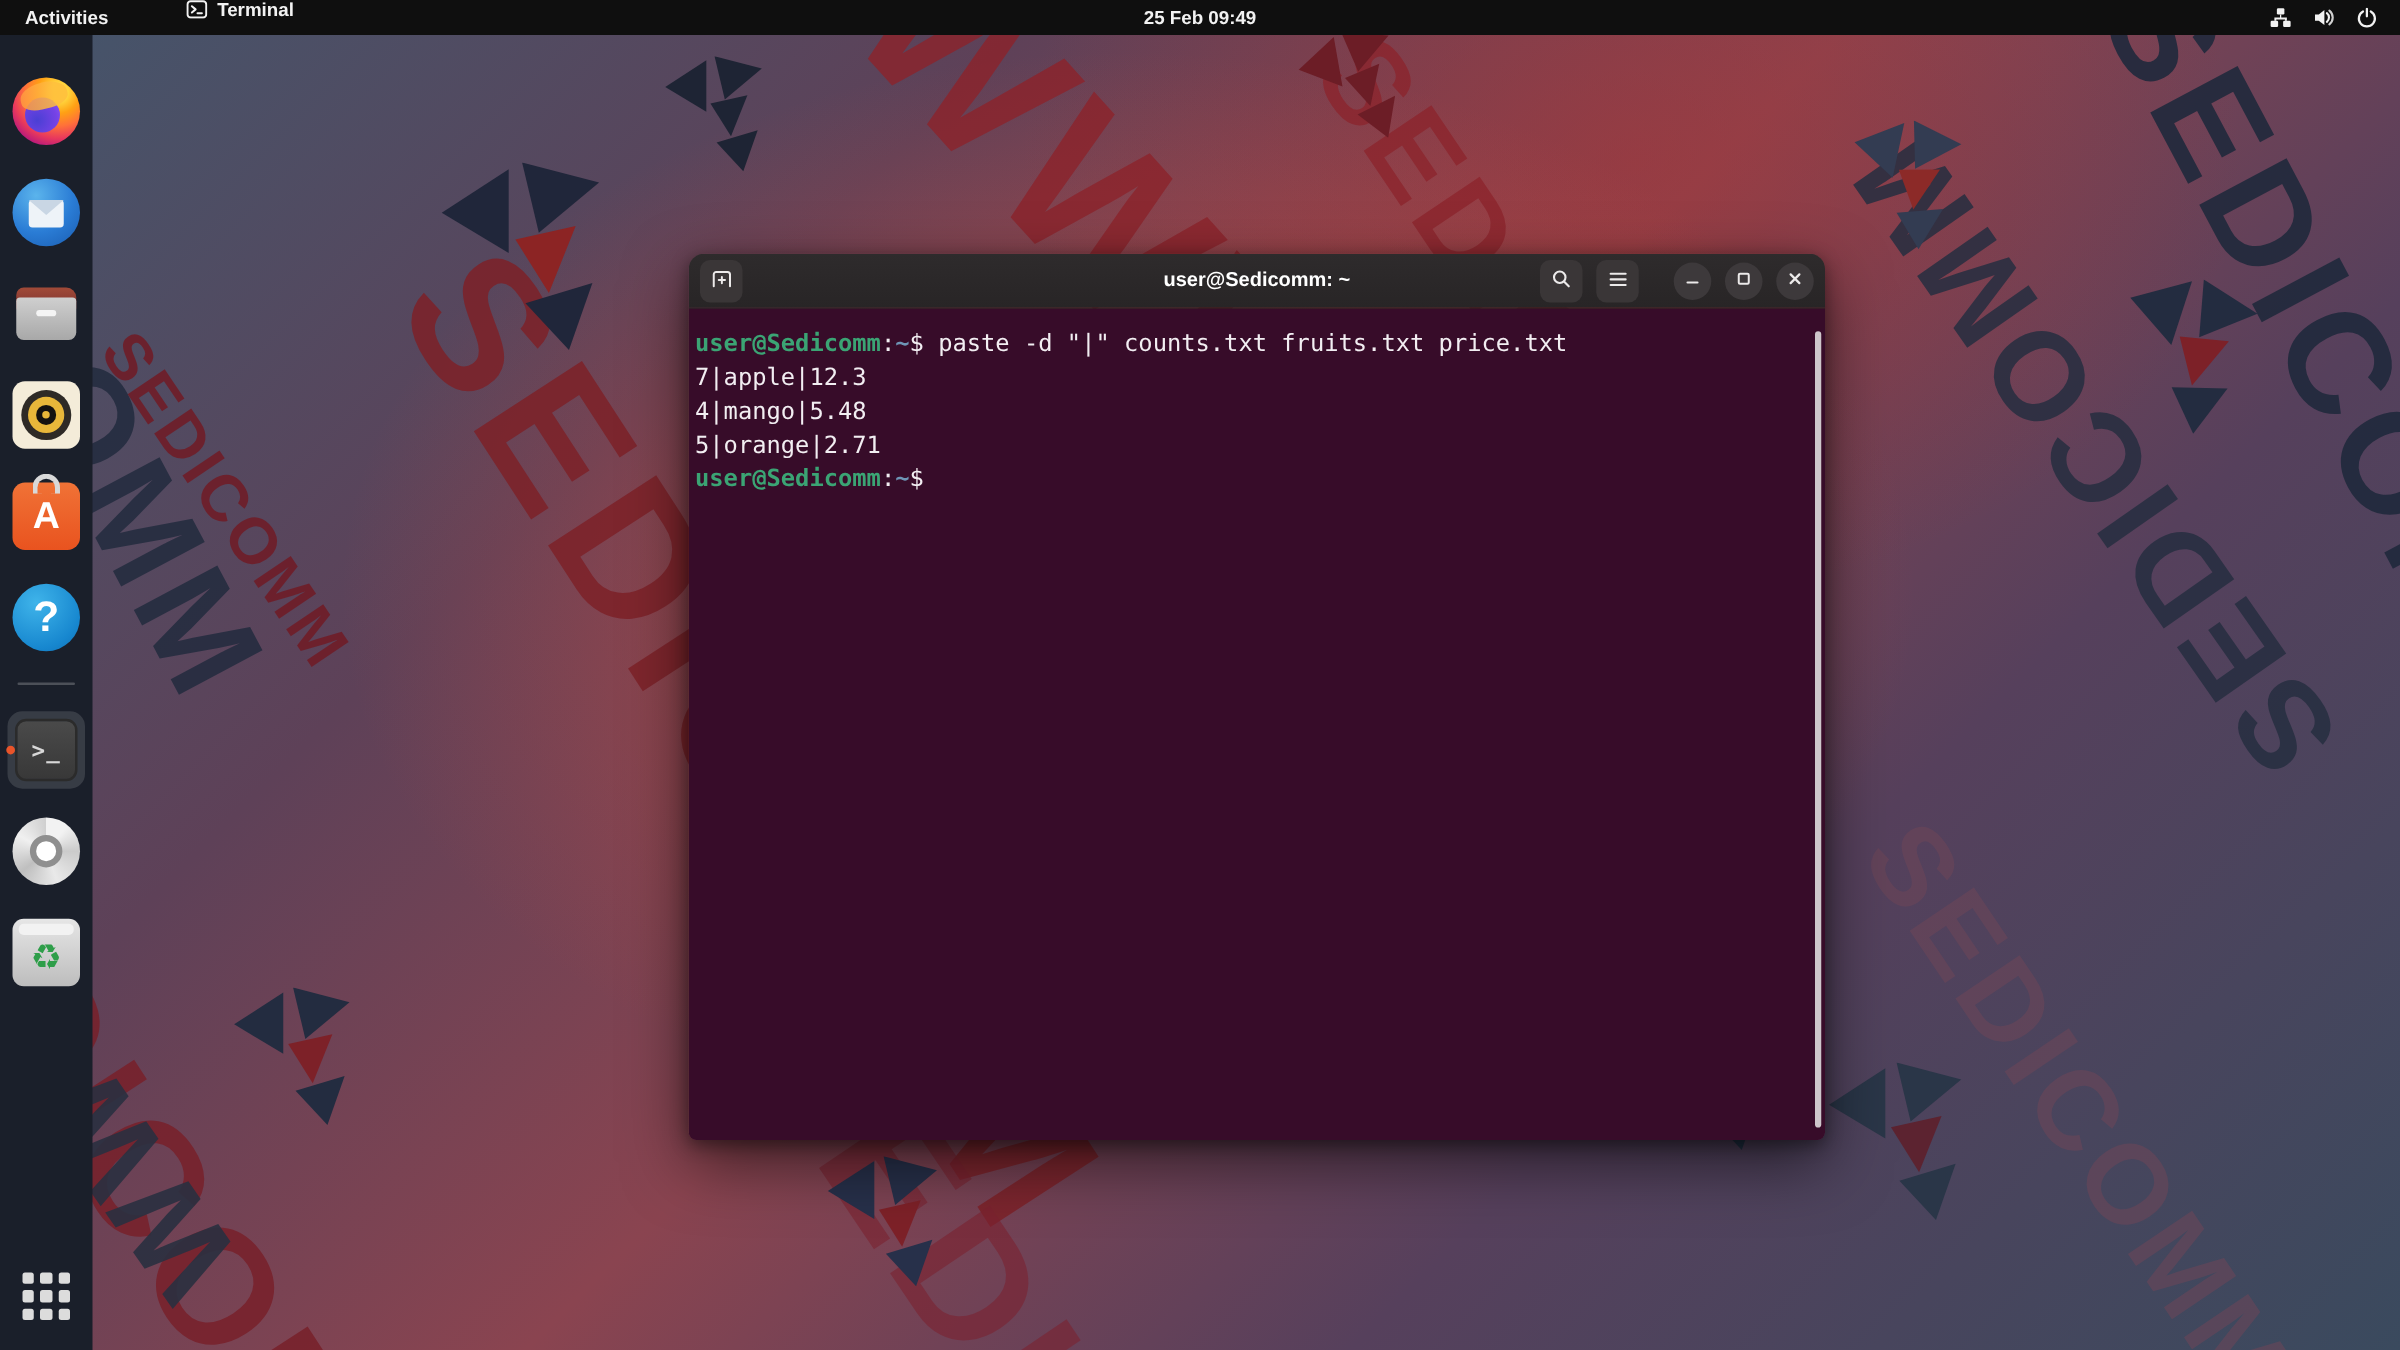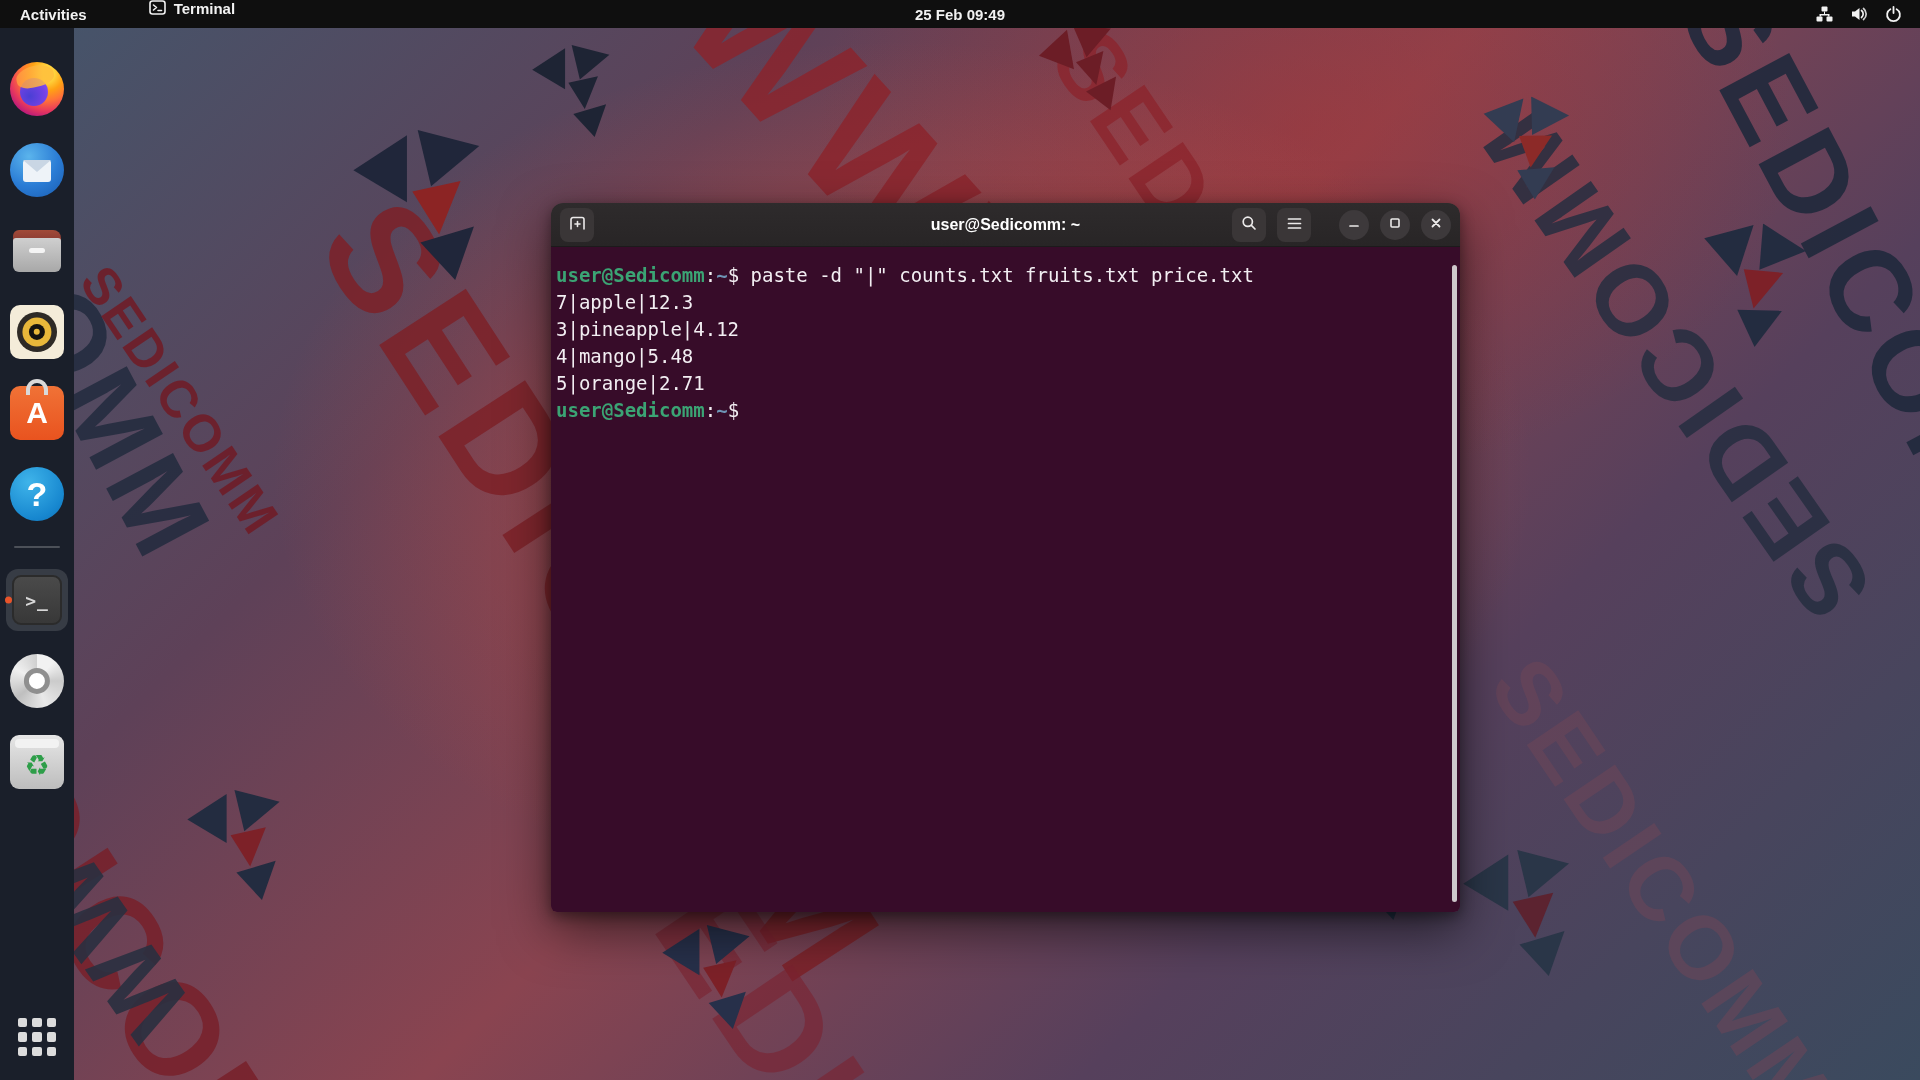--- a/index.html
+++ b/index.html
@@ -340,19 +340,18 @@
             <path d="M2.5 2.5 L9.5 9.5 M9.5 2.5 L2.5 9.5"></path>
           </svg>
         </span>
       </button>
     </div>
   </div>
 
   <div class="term">
     <div class="tline"><span class="pg">user@Sedicomm</span><span class="psym">:</span><span class="pb">~</span><span class="psym">$ </span><span class="cmd">paste -d "|" counts.txt fruits.txt price.txt</span></div>
     <div class="tline">7|apple|12.3</div>
-    <div class="tline">3|pineapple|4.12</div>
     <div class="tline">4|mango|5.48</div>
     <div class="tline">5|orange|2.71</div>
     <div class="tline"><span class="pg">user@Sedicomm</span><span class="psym">:</span><span class="pb">~</span><span class="psym">$ </span></div>
     <div class="scrollbar"></div>
   </div>
 </section>
 
 </body></html>

